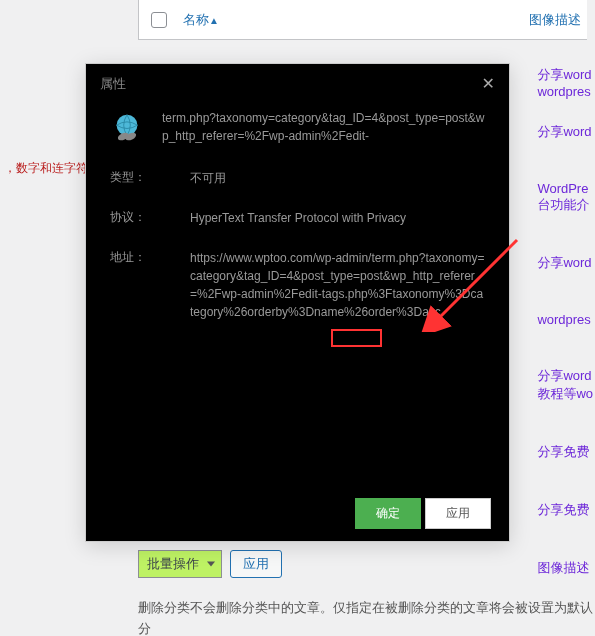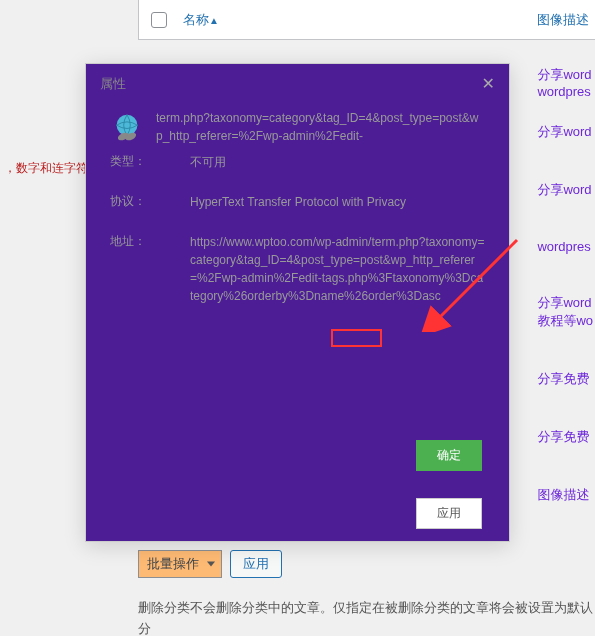--- a/index.html
+++ b/index.html
@@ -24,21 +24,21 @@
       position: absolute;
       left: 4px;
       top: 160px;
       font-size: 12px;
       color: #b91c1c;
     }
     .table-area {
       position: absolute;
       left: 138px;
       top: 0;
-      right: 0;
+      right: 8px;
     }
     .table-header {
       display: flex;
       align-items: center;
       height: 40px;
       border-bottom: 1px solid #c3c4c7;
       background: #fff;
       border-left: 1px solid #c3c4c7;
       border-right: 0;
     }
@@ -75,21 +75,21 @@
       left: 0;
       right: 0;
       bottom: 0;
     }
     .modal {
       position: absolute;
       left: 85px;
       top: 63px;
       width: 425px;
       height: 479px;
-      background: #4c1d95;
+      background: #000000;
       border: 1px solid #ccc;
       box-shadow: 0 4px 20px rgba(0,0,0,0.15);
     }
     .modal-header {
       display: flex;
       justify-content: space-between;
       align-items: center;
       padding: 10px 14px;
       color: #888;
       font-size: 13px;
@@ -97,22 +97,22 @@
     .modal-close {
       cursor: pointer;
       color: #aaa;
       font-size: 16px;
     }
     .modal-body {
       padding: 6px 24px 0 24px;
     }
     .url-row {
       display: flex;
-      gap: 12px;
-      margin-bottom: 8px;
+      gap: 18px;
+      margin-bottom: 24px;
     }
     .globe-icon {
       width: 34px;
       height: 34px;
       flex-shrink: 0;
       margin-top: 2px;
     }
     .url-text {
       color: #999;
       font-size: 12px;
@@ -136,24 +136,23 @@
       position: relative;
     }
     .highlight-box {
       position: absolute;
       border: 2px solid #ff3333;
       pointer-events: none;
     }
     .modal-footer {
       position: absolute;
       bottom: 12px;
-      right: 27px;
-      display: flex;
-      gap: 27px;
-      flex-direction: column;
+      right: 18px;
+      display: flex;
+      gap: 4px;
     }
     .btn {
       padding: 6px 20px;
       border: 1px solid #ccc;
       background: #fff;
       font-size: 12px;
       cursor: pointer;
       color: #555;
     }
     .btn-primary {
@@ -176,21 +175,21 @@
       right: 0;
     }
     .bulk-row {
       display: flex;
       gap: 8px;
       align-items: center;
       margin-bottom: 20px;
     }
     .select-box {
       border: 1px solid #8c8f94;
-      background: #fdba74;
+      background: #bef264;
       padding: 4px 22px 4px 8px;
       font-size: 13px;
       position: relative;
     }
     .select-box::after {
       content: '';
       position: absolute;
       right: 6px;
       top: 50%;
       transform: translateY(-50%);
@@ -238,20 +237,21 @@
       <div class="name-col">
         <span>名称</span><span class="sort-indicator">▲</span>
       </div>
       <div class="desc-col">图像描述</div>
     </div>
   </div>
 
   <div class="side-list">
     <div class="side-item" style="margin-bottom:8px">分享word<br>wordpres</div>
     <div class="side-item" style="margin-top:24px">分享word</div>
+    <div class="side-item" style="margin-top:34px">WordPre<br>台功能介</div>
     <div class="side-item" style="margin-top:14px">分享word</div>
     <div class="side-item" style="margin-top:38px">wordpres</div>
     <div class="side-item" style="margin-top:34px">分享word<br>教程等wo</div>
     <div class="side-item" style="margin-top:20px">分享免费</div>
     <div class="side-item" style="">分享免费</div>
     <div class="side-item" style="margin-top:38px">图像描述</div>
   </div>
 
   <div class="bottom-area">
     <div class="bulk-row">

